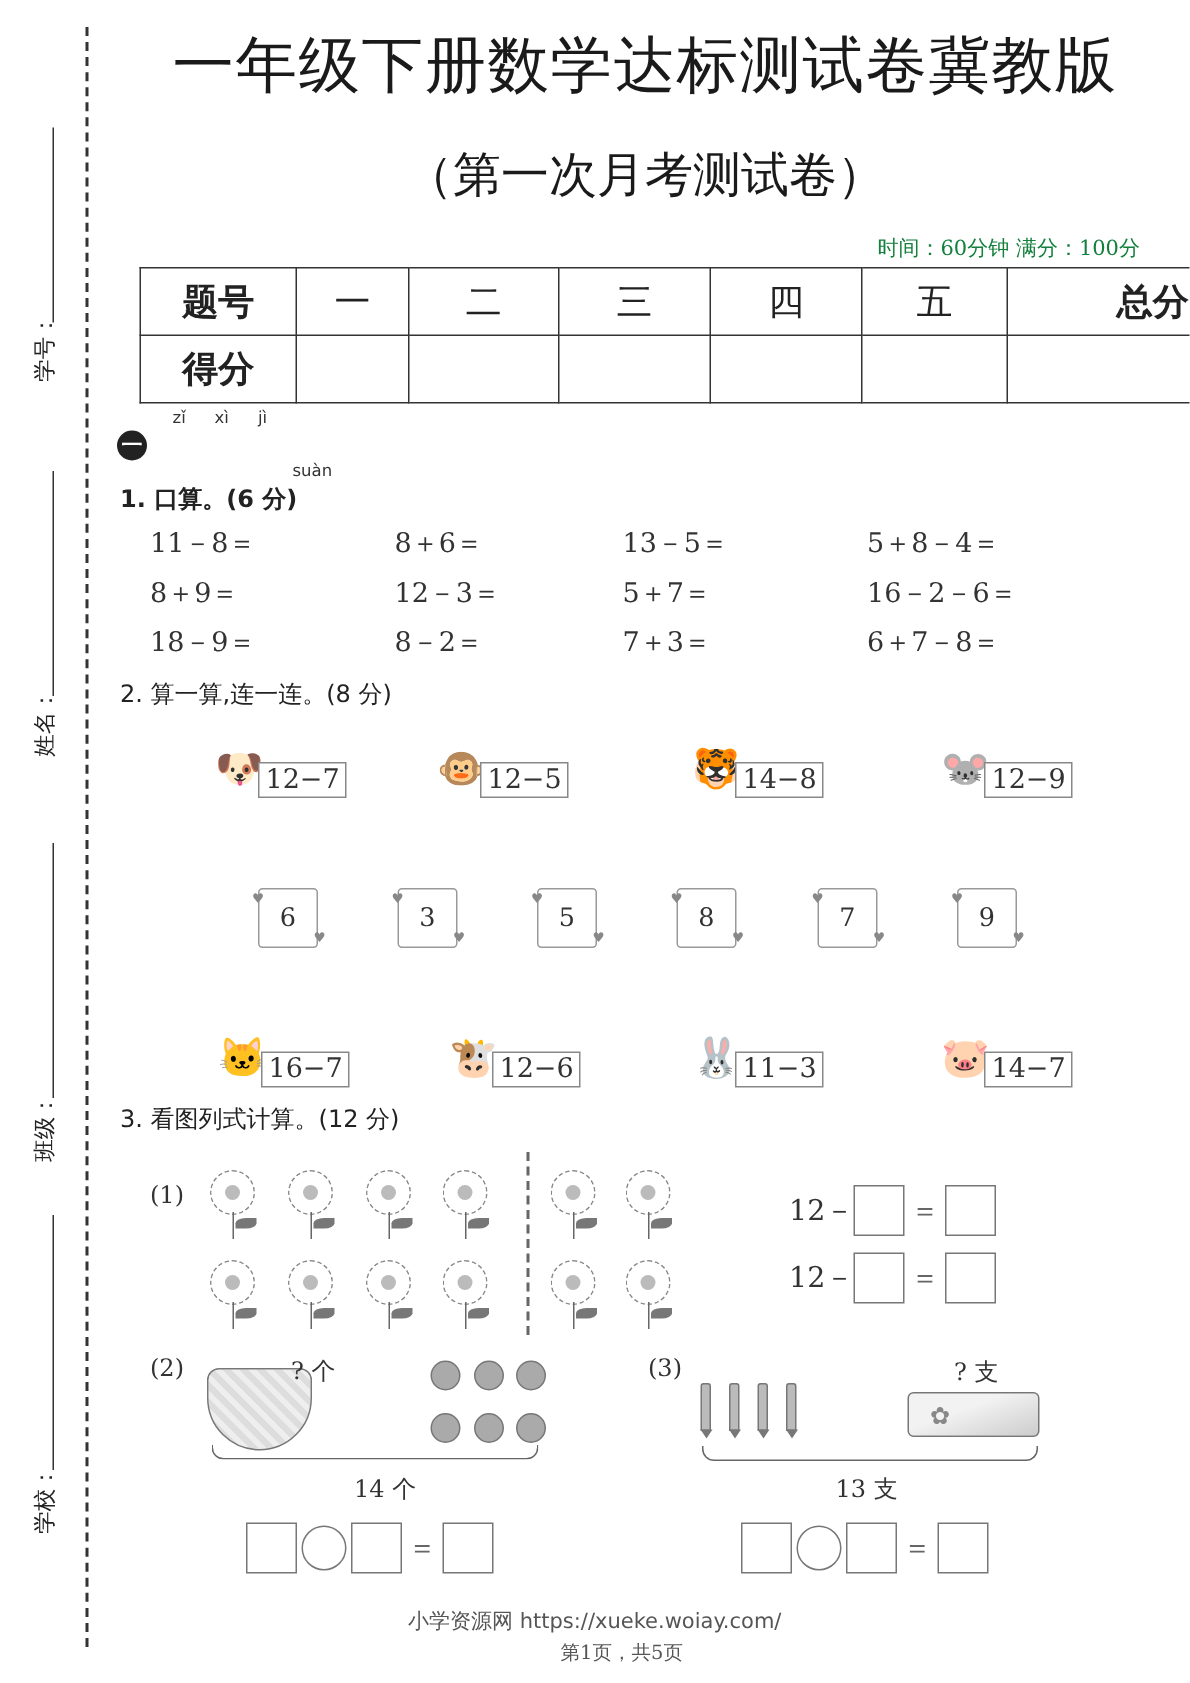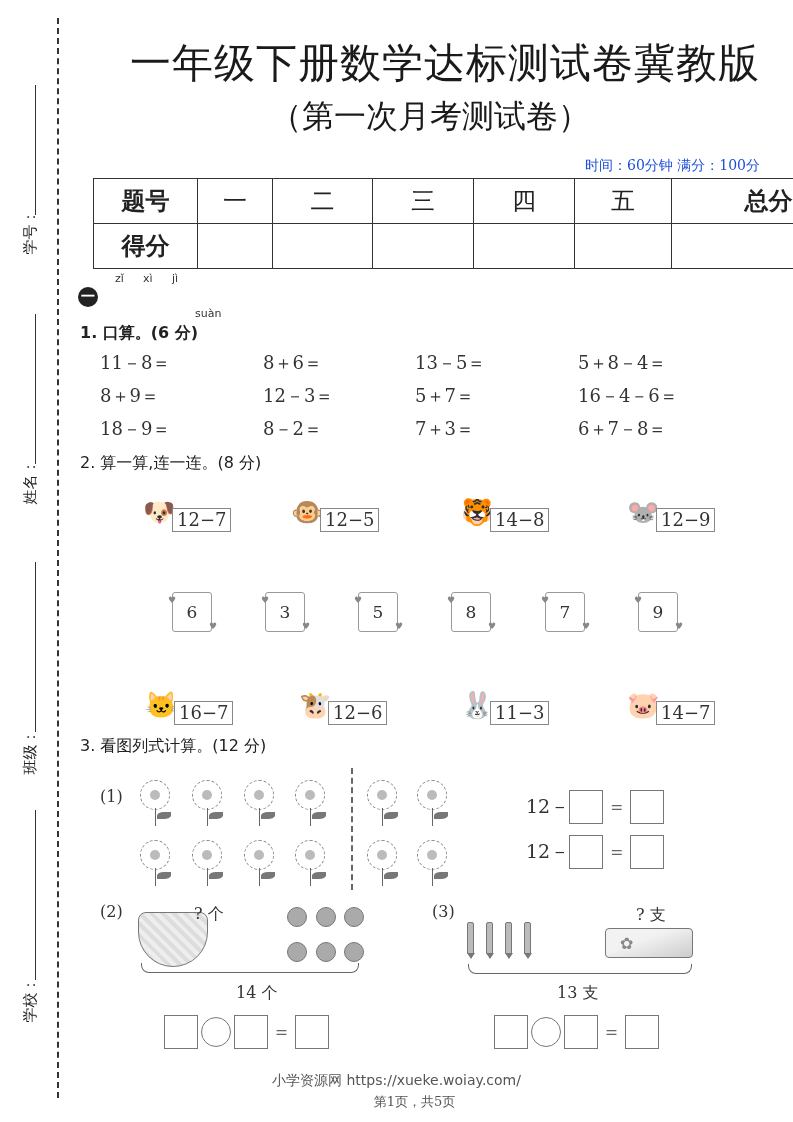--- a/index.html
+++ b/index.html
@@ -4,23 +4,23 @@
 <style>
   * { box-sizing: border-box; margin: 0; padding: 0; }
   html, body { width: 793px; height: 1122px; background: #ffffff; overflow: hidden; }
   body { position: relative; font-family: "DejaVu Serif", "Liberation Serif", serif; color: #222; }
 
   
   .margin-dash { position: absolute; left: 57px; top: 18px; width: 0; height: 1080px; border-left: 2px dashed #333; }
   .margin-line { position: absolute; left: 35px; width: 0; border-left: 1.5px solid #333; }
   .margin-label { position: absolute; left: 18px; width: 24px; font-family: "DejaVu Sans", sans-serif; font-size: 15px; transform: rotate(-90deg); transform-origin: center; white-space: nowrap; color: #222; text-align: center; }
 
-  .title { position: absolute; left: 100px; top: 36px; width: 660px; text-align: right; font-size: 41px; letter-spacing: 1px; color: #1a1a1a; font-family: "DejaVu Serif", serif; }
+  .title { position: absolute; left: 100px; top: 16px; width: 660px; text-align: center; font-size: 41px; letter-spacing: 1px; color: #1a1a1a; font-family: "DejaVu Serif", serif; }
   .subtitle { position: absolute; left: 240px; top: 95px; width: 380px; text-align: center; font-size: 32px; color: #1a1a1a; }
-  .meta { position: absolute; right: 33px; top: 157px; font-size: 14px; color: #1d4ed8; text-align: center; }
+  .meta { position: absolute; right: 33px; top: 157px; font-size: 14px; color: #15803d; text-align: center; }
 
   table.score { position: absolute; left: 93px; top: 178px; width: 773px; height: 90px; border-collapse: collapse; font-family: "DejaVu Sans", sans-serif; }
   table.score td { border: 1.5px solid #333; text-align: center; font-size: 24px; height: 45px; }
   table.score td.head { font-weight: bold; }
 
   .sec-title { position: absolute; left: 78px; top: 287px; font-family: "DejaVu Sans", sans-serif; font-size: 18px; font-weight: bold; display: flex; align-items: center; }
   .sec-badge { width: 20px; height: 20px; border-radius: 50%; background: #222; color: #fff; display: inline-flex; align-items: center; justify-content: center; margin-right: 4px; font-size: 14px; }
   .pinyin { position: absolute; top: 272px; font-family: "DejaVu Sans", sans-serif; font-size: 11px; color: #333; }
 
   .q-title { position: absolute; left: 80px; font-family: "DejaVu Sans", sans-serif; font-size: 16px; color: #222; }
@@ -109,21 +109,21 @@
 
 <div class="q-title" style="top:323px;font-weight:bold;">1. 口算。(6 分)</div>
 <div class="calc-grid">
   <span>11－8＝</span>
   <span>8＋6＝</span>
   <span>13－5＝</span>
   <span>5＋8－4＝</span>
   <span>8＋9＝</span>
   <span>12－3＝</span>
   <span>5＋7＝</span>
-  <span>16－4－6＝</span>
+  <span>16－2－6＝</span>
   <span>18－9＝</span>
   <span>8－2＝</span>
   <span>7＋3＝</span>
   <span>6＋7－8＝</span>
 </div>
 
 <div class="q-title" style="top:453px;">2. 算一算,连一连。(8 分)</div>
 
 <div class="animal" style="left:144px;top:492px;">
   <span class="animal-pic">🐶</span>

